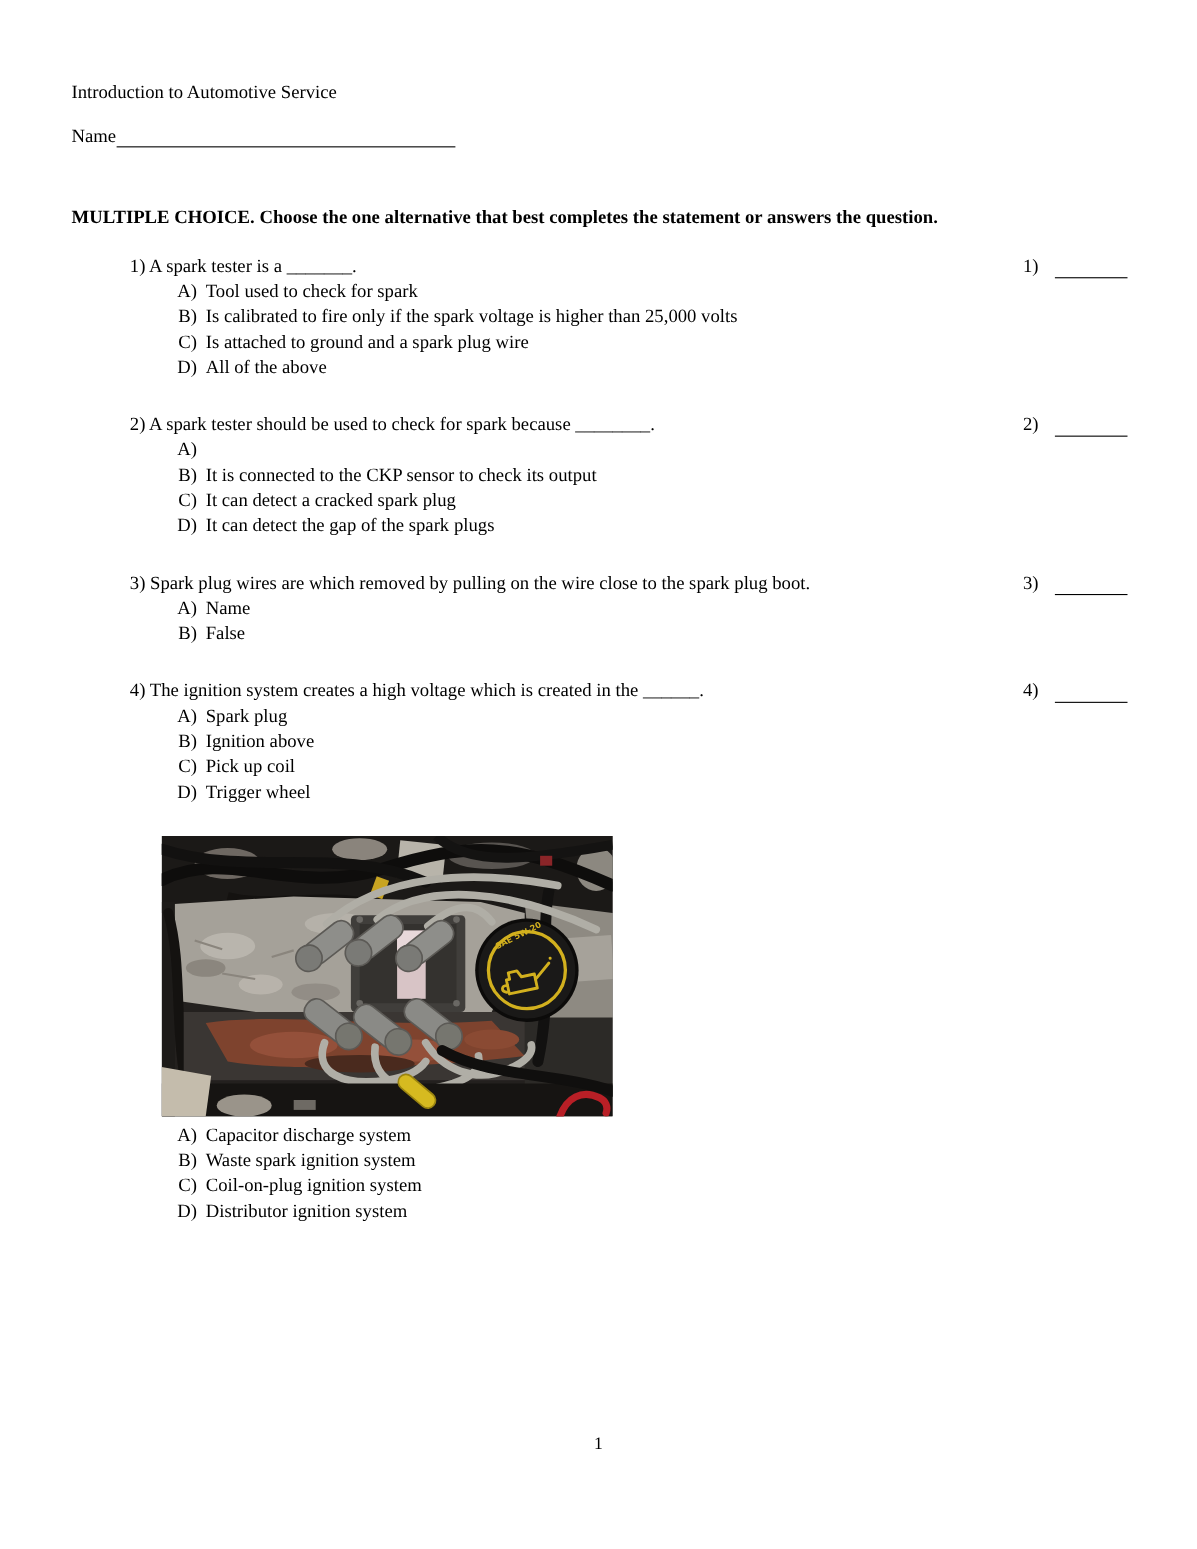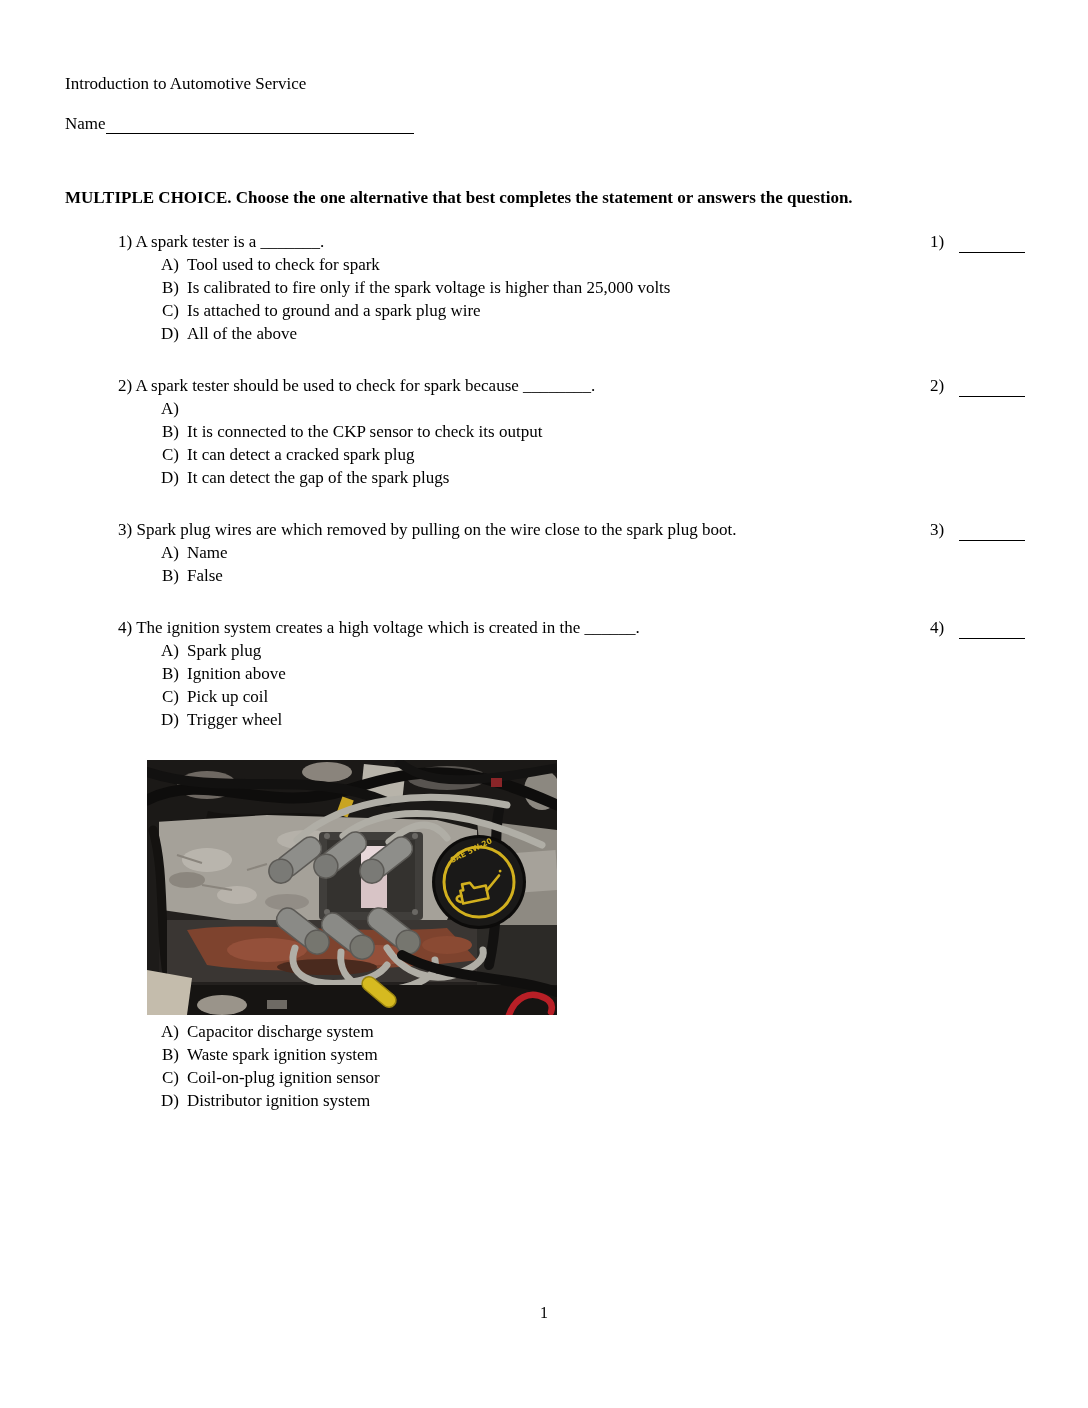--- a/index.html
+++ b/index.html
@@ -279,21 +279,21 @@
           <div class="option">
               <span class="opt-letter">A)</span>
               <span>Capacitor discharge system</span>
             </div>
           <div class="option">
               <span class="opt-letter">B)</span>
               <span>Waste spark ignition system</span>
             </div>
           <div class="option">
               <span class="opt-letter">C)</span>
-              <span>Coil-on-plug ignition sensor</span>
+              <span>Coil-on-plug ignition system</span>
             </div>
           <div class="option">
               <span class="opt-letter">D)</span>
               <span>Distributor ignition system</span>
             </div>
         </div>
       </div>
 
     </div>
   </div>

